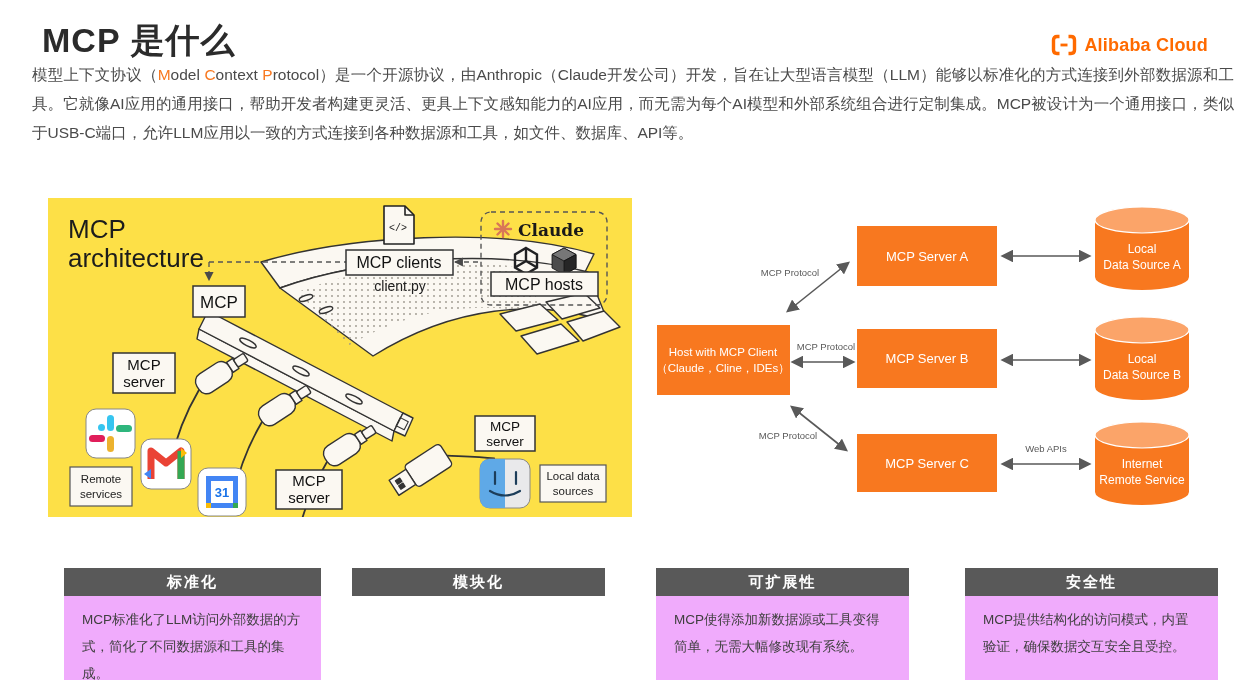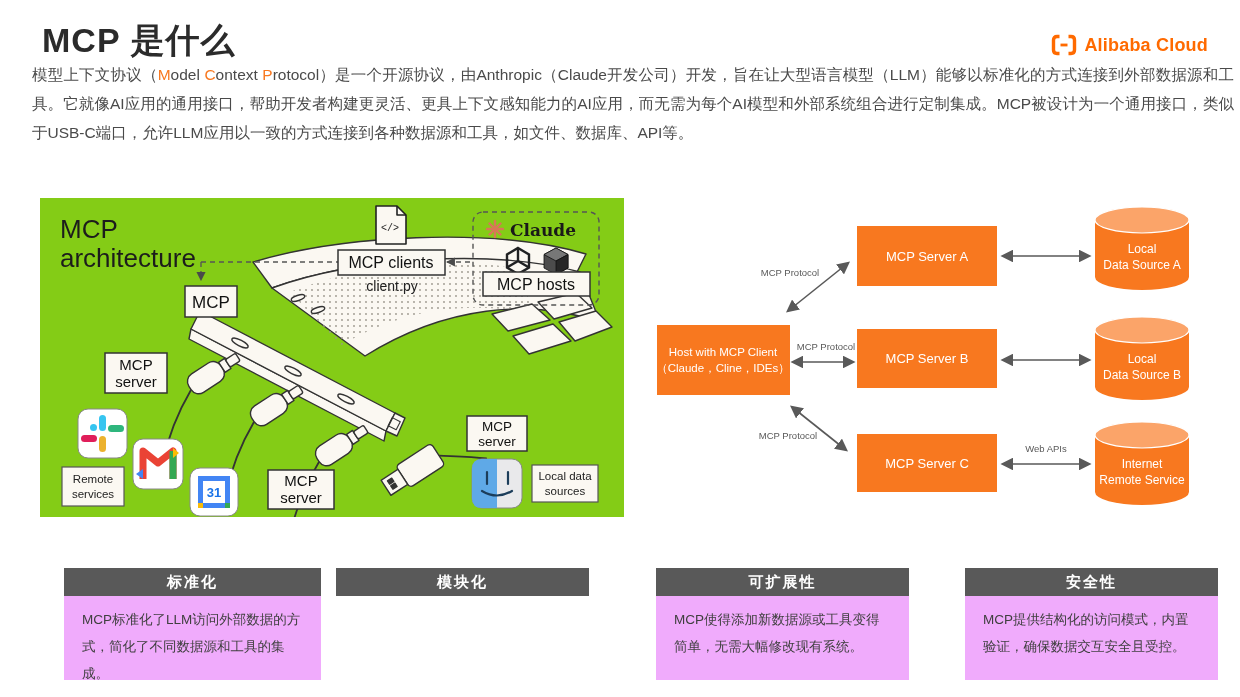--- a/index.html
+++ b/index.html
@@ -9,21 +9,21 @@
   
   .title{position:absolute;left:30px;top:18px;font-size:34px;font-weight:bold;color:#2b2b2b;letter-spacing:1px;}
   .logo{position:absolute;right:44px;top:32px;display:flex;align-items:center;gap:6px;}
   .logo-text{color:#FF6A00;font-size:18px;font-weight:bold;letter-spacing:0.2px;}
 
   
   .intro{position:absolute;left:20px;top:60px;width:1202px;font-size:15.5px;line-height:29px;color:#4a4a4a;text-align:justify;}
   .intro .hl{color:#F8781F;}
 
   
-  .arch-panel{position:absolute;left:28px;top:198px;width:584px;height:319px;background:#84cc16;}
+  .arch-panel{position:absolute;left:36px;top:198px;width:584px;height:319px;background:#fde047;}
   .arch-panel svg{display:block;}
 
   
   .flow-svg{position:absolute;left:630px;top:195px;}
 
   
   .card{position:absolute;top:568px;height:112px;}
   .card-header{height:28px;background:#595959;color:#ffffff;font-size:15px;font-weight:bold;
     display:flex;align-items:center;justify-content:center;letter-spacing:2px;}
   .card-body{height:84px;background:#f0abfc;color:#3f3f3f;font-size:13.5px;line-height:27px;
@@ -280,21 +280,21 @@
       <ellipse cx="500" cy="240" rx="47" ry="13" fill="#FBA469" stroke="#ffffff" stroke-width="1.2"></ellipse>
       <text x="500" y="273" font-size="12" text-anchor="middle" fill="#ffffff">Internet</text>
       <text x="500" y="289" font-size="12" text-anchor="middle" fill="#ffffff">Remote Service</text>
     </g>
   </svg>
 
   <div class="card" style="left:24px;width:257px;padding-left:28px;">
     <div class="card-header">标准化</div>
     <div class="card-body">MCP标准化了LLM访问外部数据的方式，简化了不同数据源和工具的集成。</div>
   </div>
-  <div class="card" style="left:324px;width:253px;">
+  <div class="card" style="left:340px;width:253px;">
     <div class="card-header">模块化</div>
   </div>
   <div class="card" style="left:953px;width:253px;">
     <div class="card-header">安全性</div>
     <div class="card-body">MCP提供结构化的访问模式，内置验证，确保数据交互安全且受控。</div>
   </div>
   <div class="card" style="left:644px;width:253px;">
     <div class="card-header">可扩展性</div>
     <div class="card-body">MCP使得添加新数据源或工具变得简单，无需大幅修改现有系统。</div>
   </div>

